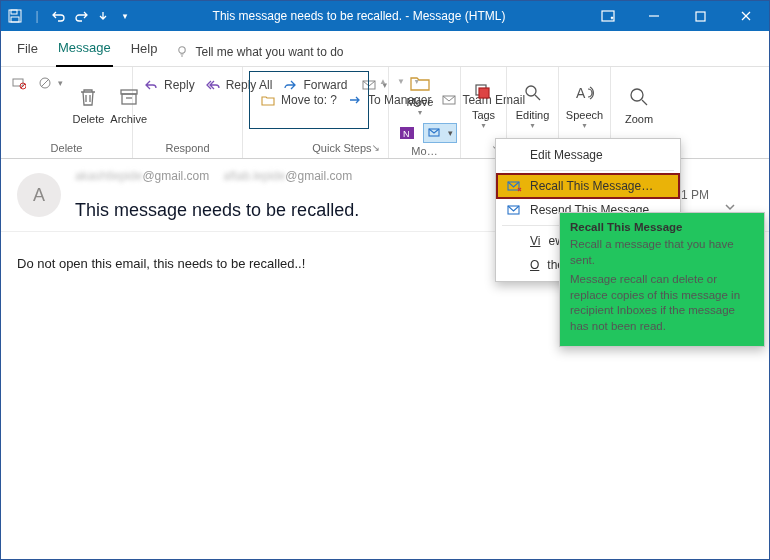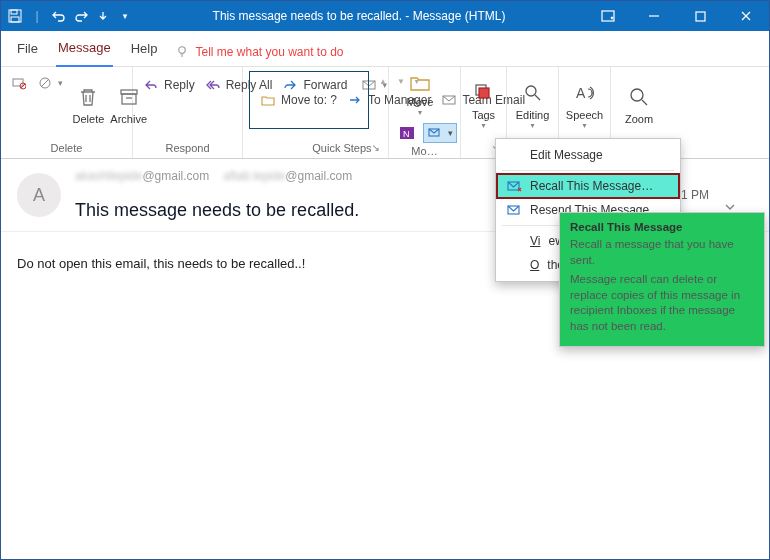--- a/index.html
+++ b/index.html
@@ -29,22 +29,22 @@
   .title-text { flex:1; text-align:center; font-size:12px; }
   .win-controls { display:flex; gap:0; }
   .win-controls .ctl { width:46px; height:30px; display:flex; align-items:center; justify-content:center; }
   .menubar {
     display:flex; align-items:center; gap:16px;
     padding: 6px 14px 0 14px;
     border-bottom: 1px solid #e1e1e1;
     height: 36px;
   }
   .menubar .tab { color:#444; padding:4px 2px 10px 2px; font-size:13px; }
-  .menubar .tab.active { color:#7f1d1d; border-bottom: 2px solid #3b82f6; font-weight:400; }
-  .tellme { display:flex; align-items:center; gap:6px; color:#ef4444; }
+  .menubar .tab.active { color:#0f766e; border-bottom: 2px solid #000000; font-weight:400; }
+  .tellme { display:flex; align-items:center; gap:6px; color:#404040; }
   .bulb { color:#888; }
   .ribbon {
     display:flex; align-items:stretch;
     border-bottom:1px solid #d0d0d0;
     height: 92px;
     background:#fff;
   }
   .group { display:flex; flex-direction:column; justify-content:space-between; border-right:1px solid #e6e6e6; padding:4px 6px 0 6px; }
   .group-body { display:flex; align-items:flex-start; gap:6px; flex:1; }
   .group-label { text-align:center; color:#666; font-size:11px; padding:2px 0 4px 0; }
@@ -67,21 +67,21 @@
   svg { display:block; }
   
   .dropdown {
     position:absolute; left:494px; top:137px; width:186px;
     background:#fff; border:1px solid #c8c8c8; box-shadow:0 4px 10px rgba(0,0,0,.25);
     padding:4px 0;
   }
   .dd-item { display:flex; align-items:center; gap:8px; padding:4px 10px; font-size:12px; color:#333; }
   .dd-item .ico { width:16px;height:16px;display:flex;align-items:center;justify-content:center; }
   .dd-sep { height:1px; background:#e6e6e6; margin:3px 6px; }
-  .dd-item.highlighted { border:2px solid #8a1818; background:#5eead4; margin:-1px 0; padding:3px 8px; }
+  .dd-item.highlighted { border:2px solid #8a1818; background:#eab308; margin:-1px 0; padding:3px 8px; }
   .tooltip {
     position:absolute; left:558px; top:211px; width:206px;
     background:#22c55e; border:1px solid #c8c8c8; box-shadow:0 4px 10px rgba(0,0,0,.25);
     padding:8px 10px; font-size:11.5px; color:#555;
   }
   .tooltip .tt-title { font-weight:600; color:#333; margin-bottom:4px; }
   .tooltip p { margin:4px 0; line-height:1.35; }
 </style>
 </head>
 <body>

